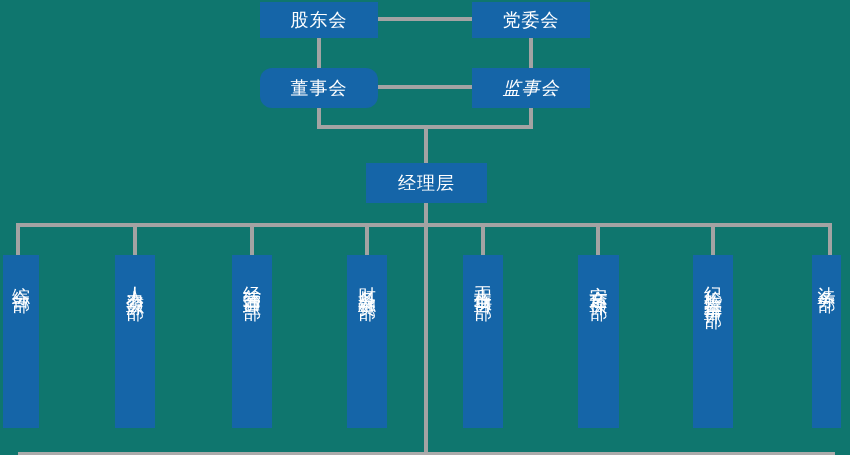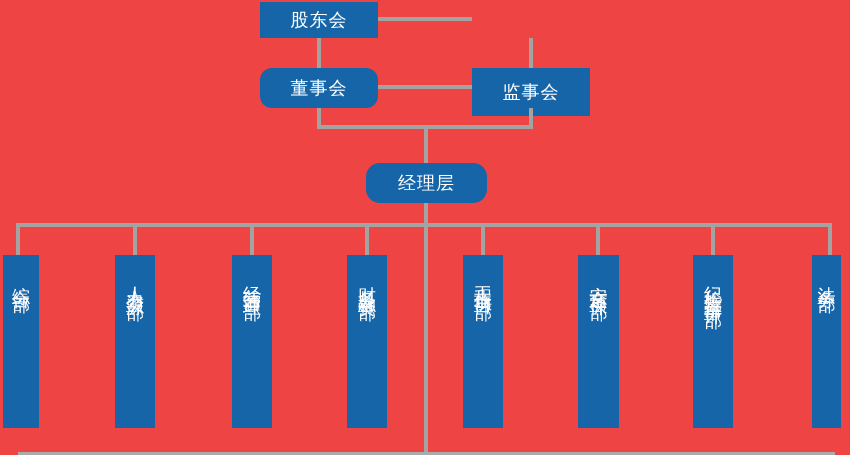--- a/index.html
+++ b/index.html
@@ -1,20 +1,20 @@
 <!DOCTYPE html>
 <html style="--blue: #1565a8; --gray: #a3a3a3; --baseline: #ababab; --txt: #ffffff;"><head>
 <meta charset="utf-8">
 <style>
   html, body { margin: 0; padding: 0; background: #ffffff; }
   .canvas {
     position: relative;
     width: 850px;
     height: 455px;
-    background: #ef4444;
+    background: #0f766e;
     overflow: hidden;
     font-family: "Liberation Sans", sans-serif;
   }
   :root {
     --blue: #1565a8;
     --gray: #a3a3a3;
     --baseline: #ababab;
     --txt: #ffffff;
   }
   
@@ -25,22 +25,22 @@
     display: flex;
     align-items: center;
     justify-content: center;
     font-size: 18px;
     letter-spacing: 1px;
     box-sizing: border-box;
   }
   .n-shareholders { left: 260px; top: 2px;  width: 118px; height: 36px; }
   .n-party        { left: 472px; top: 2px;  width: 118px; height: 36px; }
   .n-directors    { left: 260px; top: 68px; width: 118px; height: 40px; border-radius: 12px; }
-  .n-supervisors  { left: 472px; top: 68px; width: 118px; height: 48px; }
-  .n-manager      { left: 366px; top: 163px; width: 121px; height: 40px; border-radius: 14px; }
+  .n-supervisors  { left: 472px; top: 68px; width: 118px; height: 40px; font-style: italic; }
+  .n-manager      { left: 366px; top: 163px; width: 121px; height: 40px; }
 
   
   .conn { position: absolute; background: var(--gray); }
   .c-top-h   { left: 378px; top: 17px;  width: 94px;  height: 4px; }
   .c-mid-h   { left: 378px; top: 85px;  width: 94px;  height: 4px; }
   .c-sh-v    { left: 317px; top: 38px;  width: 4px;   height: 30px; }
   .c-pt-v    { left: 529px; top: 38px;  width: 4px;   height: 30px; }
   .c-dir-v   { left: 317px; top: 108px; width: 4px;   height: 21px; }
   .c-sup-v   { left: 529px; top: 108px; width: 4px;   height: 21px; }
   .c-merge-h { left: 317px; top: 125px; width: 216px; height: 4px; }
@@ -94,20 +94,23 @@
   }
 </style>
 </head>
 <body>
 
 <div class="canvas">
 
   <div class="hnode n-shareholders">
     <span>股东会</span>
   </div>
+  <div class="hnode n-party">
+    <span>党委会</span>
+  </div>
 
   <div class="hnode n-directors">
     <span>董事会</span>
   </div>
   <div class="hnode n-supervisors">
     <span>监事会</span>
   </div>
 
   <div class="hnode n-manager">
     <span>经理层</span>

